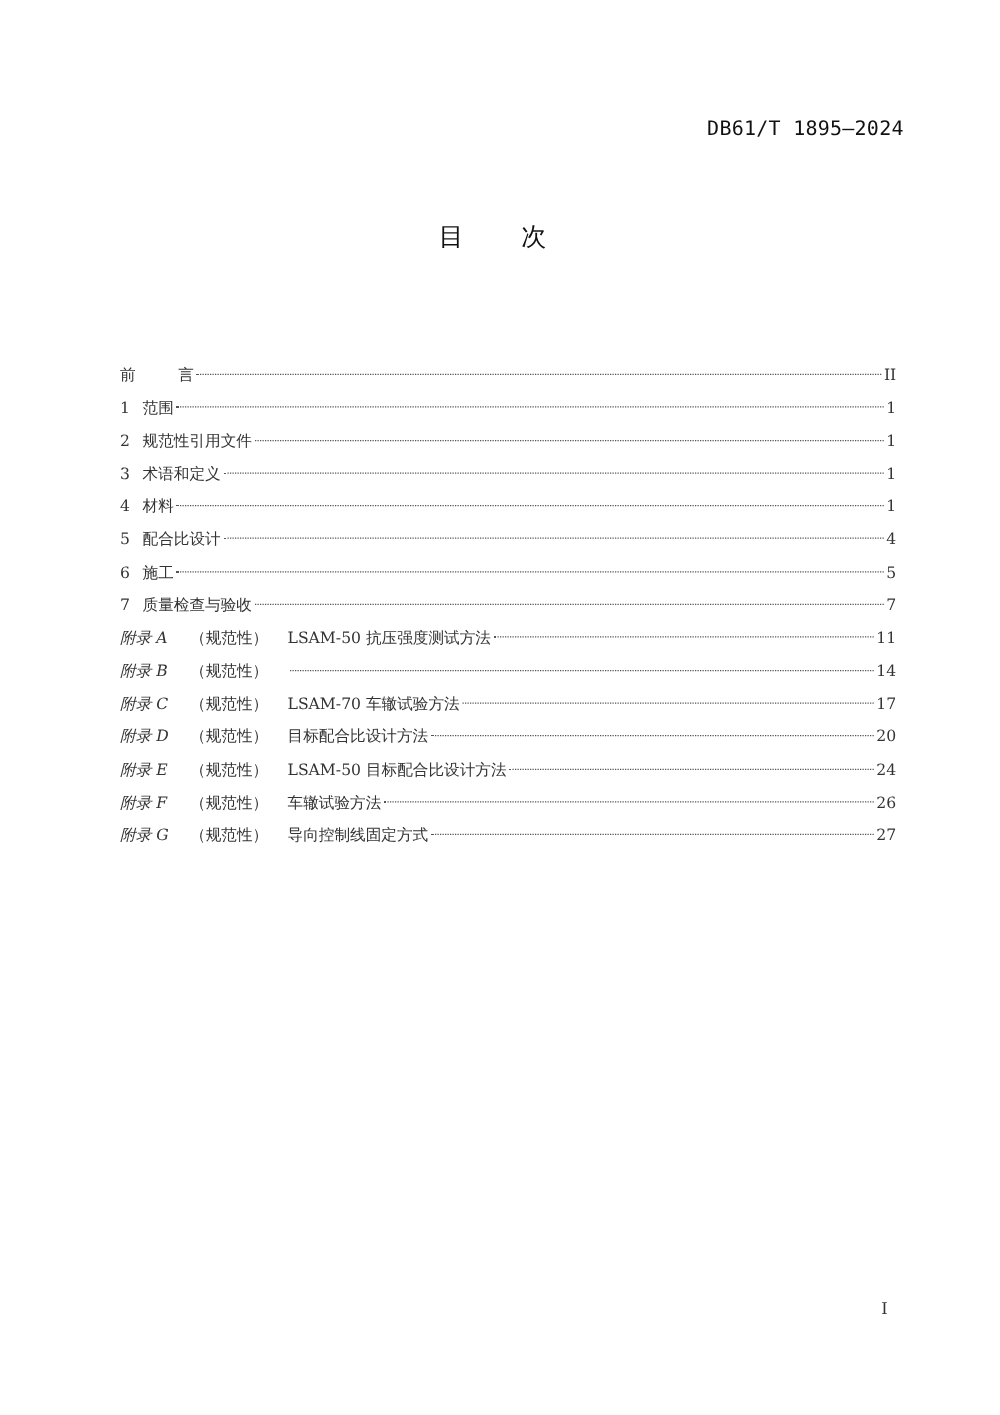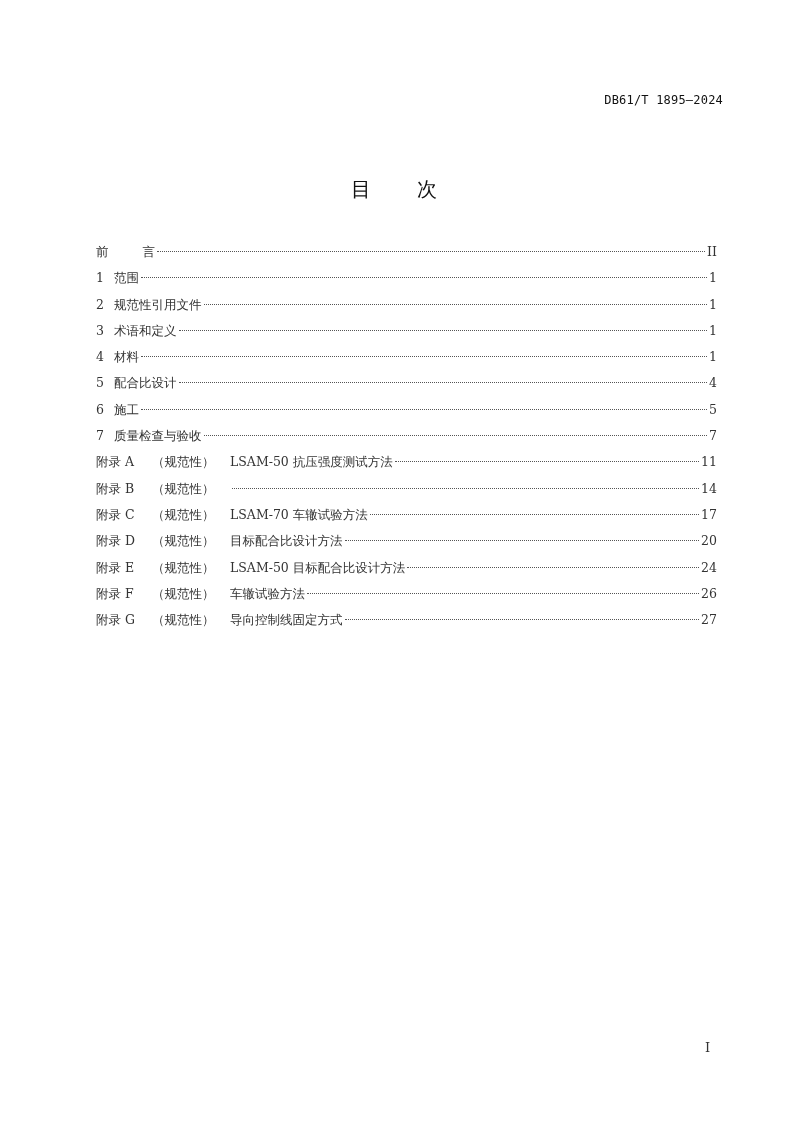--- a/index.html
+++ b/index.html
@@ -1,31 +1,31 @@
 <!DOCTYPE html>
 <html><head>
   <meta charset="utf-8">
   <style>
     html, body { margin: 0; padding: 0; background: #ffffff; }
     body { width: 800px; height: 1132px; position: relative; overflow: hidden;
            font-family: "DejaVu Serif", "Liberation Serif", serif; color: #222; }
     .std-code { position: absolute; top: 93px; right: 77px; font-family: "DejaVu Sans Mono", "Liberation Mono", monospace;
-                font-size: 12px; color: #111; letter-spacing: 0.2px; }
+                font-size: 16px; color: #111; letter-spacing: 0.2px; }
     .toc-title { position: absolute; top: 176px; left: 0; width: 788px; text-align: center;
                  font-family: "DejaVu Sans", "Liberation Sans", sans-serif; font-size: 20px; color: #111; }
     .toc-title span { display: inline-block; }
     .toc-title .gap { width: 46px; }
     .toc { position: absolute; top: 239px; left: 96px; width: 621px; }
     .toc-row { display: flex; align-items: baseline; height: 26.3px; font-size: 12.5px; line-height: 26.3px; color: #333; }
     .num { width: 18px; flex: none; }
-    .app-label { width: 56px; flex: none; }
+    .app-label { width: 56px; flex: none; font-style: italic; }
     .app-type { width: 78px; flex: none; }
     .label { flex: none; white-space: nowrap; }
     .leader { flex: 1; border-bottom: 1px dotted #555; margin: 0 2px; transform: translateY(-4px); }
-    .page { flex: none; text-align: left; min-width: 8px; }
+    .page { flex: none; text-align: left; min-width: 8px; margin-top: 48px; }
     .preface-gap { display: inline-block; width: 34px; }
     .page-num { position: absolute; top: 1040px; left: 705px; font-size: 13px; color: #333; }
   </style>
 </head>
 <body>
 
 <div class="std-code">DB61/T 1895—2024</div>
 
 <div class="toc-title">
   <span>目</span><span class="gap"></span><span>次</span>

